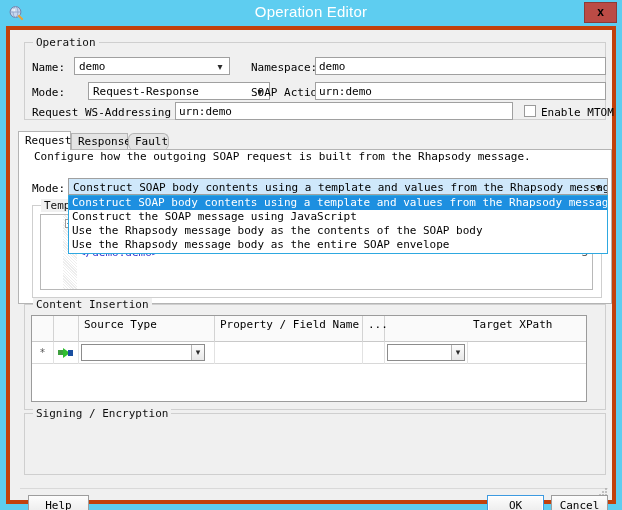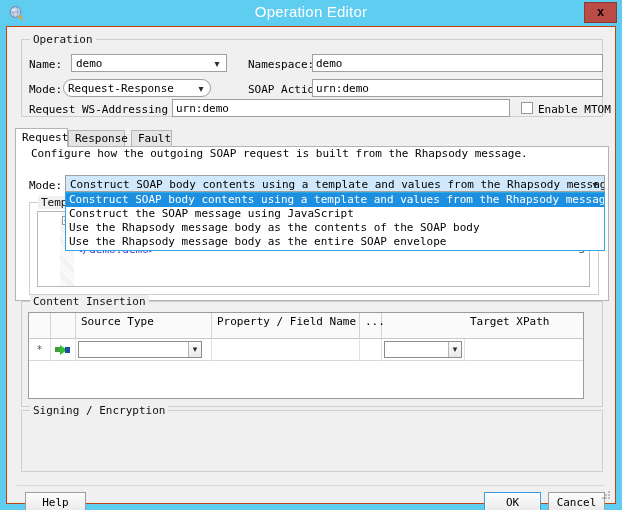--- a/index.html
+++ b/index.html
@@ -59,21 +59,21 @@
     box-sizing: border-box;
     cursor: pointer;
   }
   
   .client {
     position: absolute;
     left: 6px; top: 26px;
     width: 610px;
     height: 478px;
     background: #f0f0f0;
-    border: 1px solid #c2410c;
+    border: 4px solid #c2410c;
     box-sizing: border-box;
   }
   .grip {
     position: absolute;
     right: 3px; bottom: 2px;
     width: 12px; height: 12px;
     opacity: 0.55;
   }
   
   .group {
@@ -374,38 +374,38 @@
     <div class="lbl" style="left:22px; top:31px;">Name:</div>
     <div class="combo" style="left:64px; top:27px; width:156px; height:18px;">
       <span>demo</span>
       <span class="arrow">▾</span>
     </div>
 
     <div class="lbl" style="left:241px; top:31px;">Namespace:</div>
     <div class="field" style="left:305px; top:27px; width:291px; height:18px;">demo</div>
 
     <div class="lbl" style="left:22px; top:56px;">Mode:</div>
-    <div class="combo" style="left:56px; top:52px; width:148px; height:18px;border-radius:9px;">
+    <div class="combo" style="left:78px; top:52px; width:182px; height:18px;">
       <span>Request-Response</span>
       <span class="arrow">▾</span>
     </div>
 
     <div class="lbl" style="left:241px; top:56px;">SOAP Action:</div>
     <div class="field" style="left:305px; top:52px; width:291px; height:18px;">urn:demo</div>
 
     <div class="lbl" style="left:22px; top:76px;">Request WS-Addressing Action</div>
     <div class="field" style="left:165px; top:72px; width:338px; height:18px;">urn:demo</div>
 
     <div class="checkbox" style="left:514px; top:75px;"></div>
     <div class="lbl" style="left:531px; top:76px;">Enable MTOM</div>
 
     <div class="tabstrip">
       <div class="tab active" style="left:0px; width:53px;">Request</div>
       <div class="tab" style="left:53px; width:57px;">Response</div>
-      <div class="tab" style="left:116px; width:41px;">Fault</div>
+      <div class="tab" style="left:110px; width:41px;border-radius:6px;">Fault</div>
     </div>
 
     <div class="tabpanel"></div>
 
     <div class="lbl" style="left:24px; top:120px;">Configure how the outgoing SOAP request is built from the Rhapsody message.</div>
 
     <div class="lbl" style="left:22px; top:152px;">Mode:</div>
     <div class="combo" style="left:58px; top:148px; width:540px; height:17px; background:#cfe8fb;">
       <span>Construct SOAP body contents using a template and values from the Rhapsody message body and properties</span>
       <span class="arrow">▾</span>

